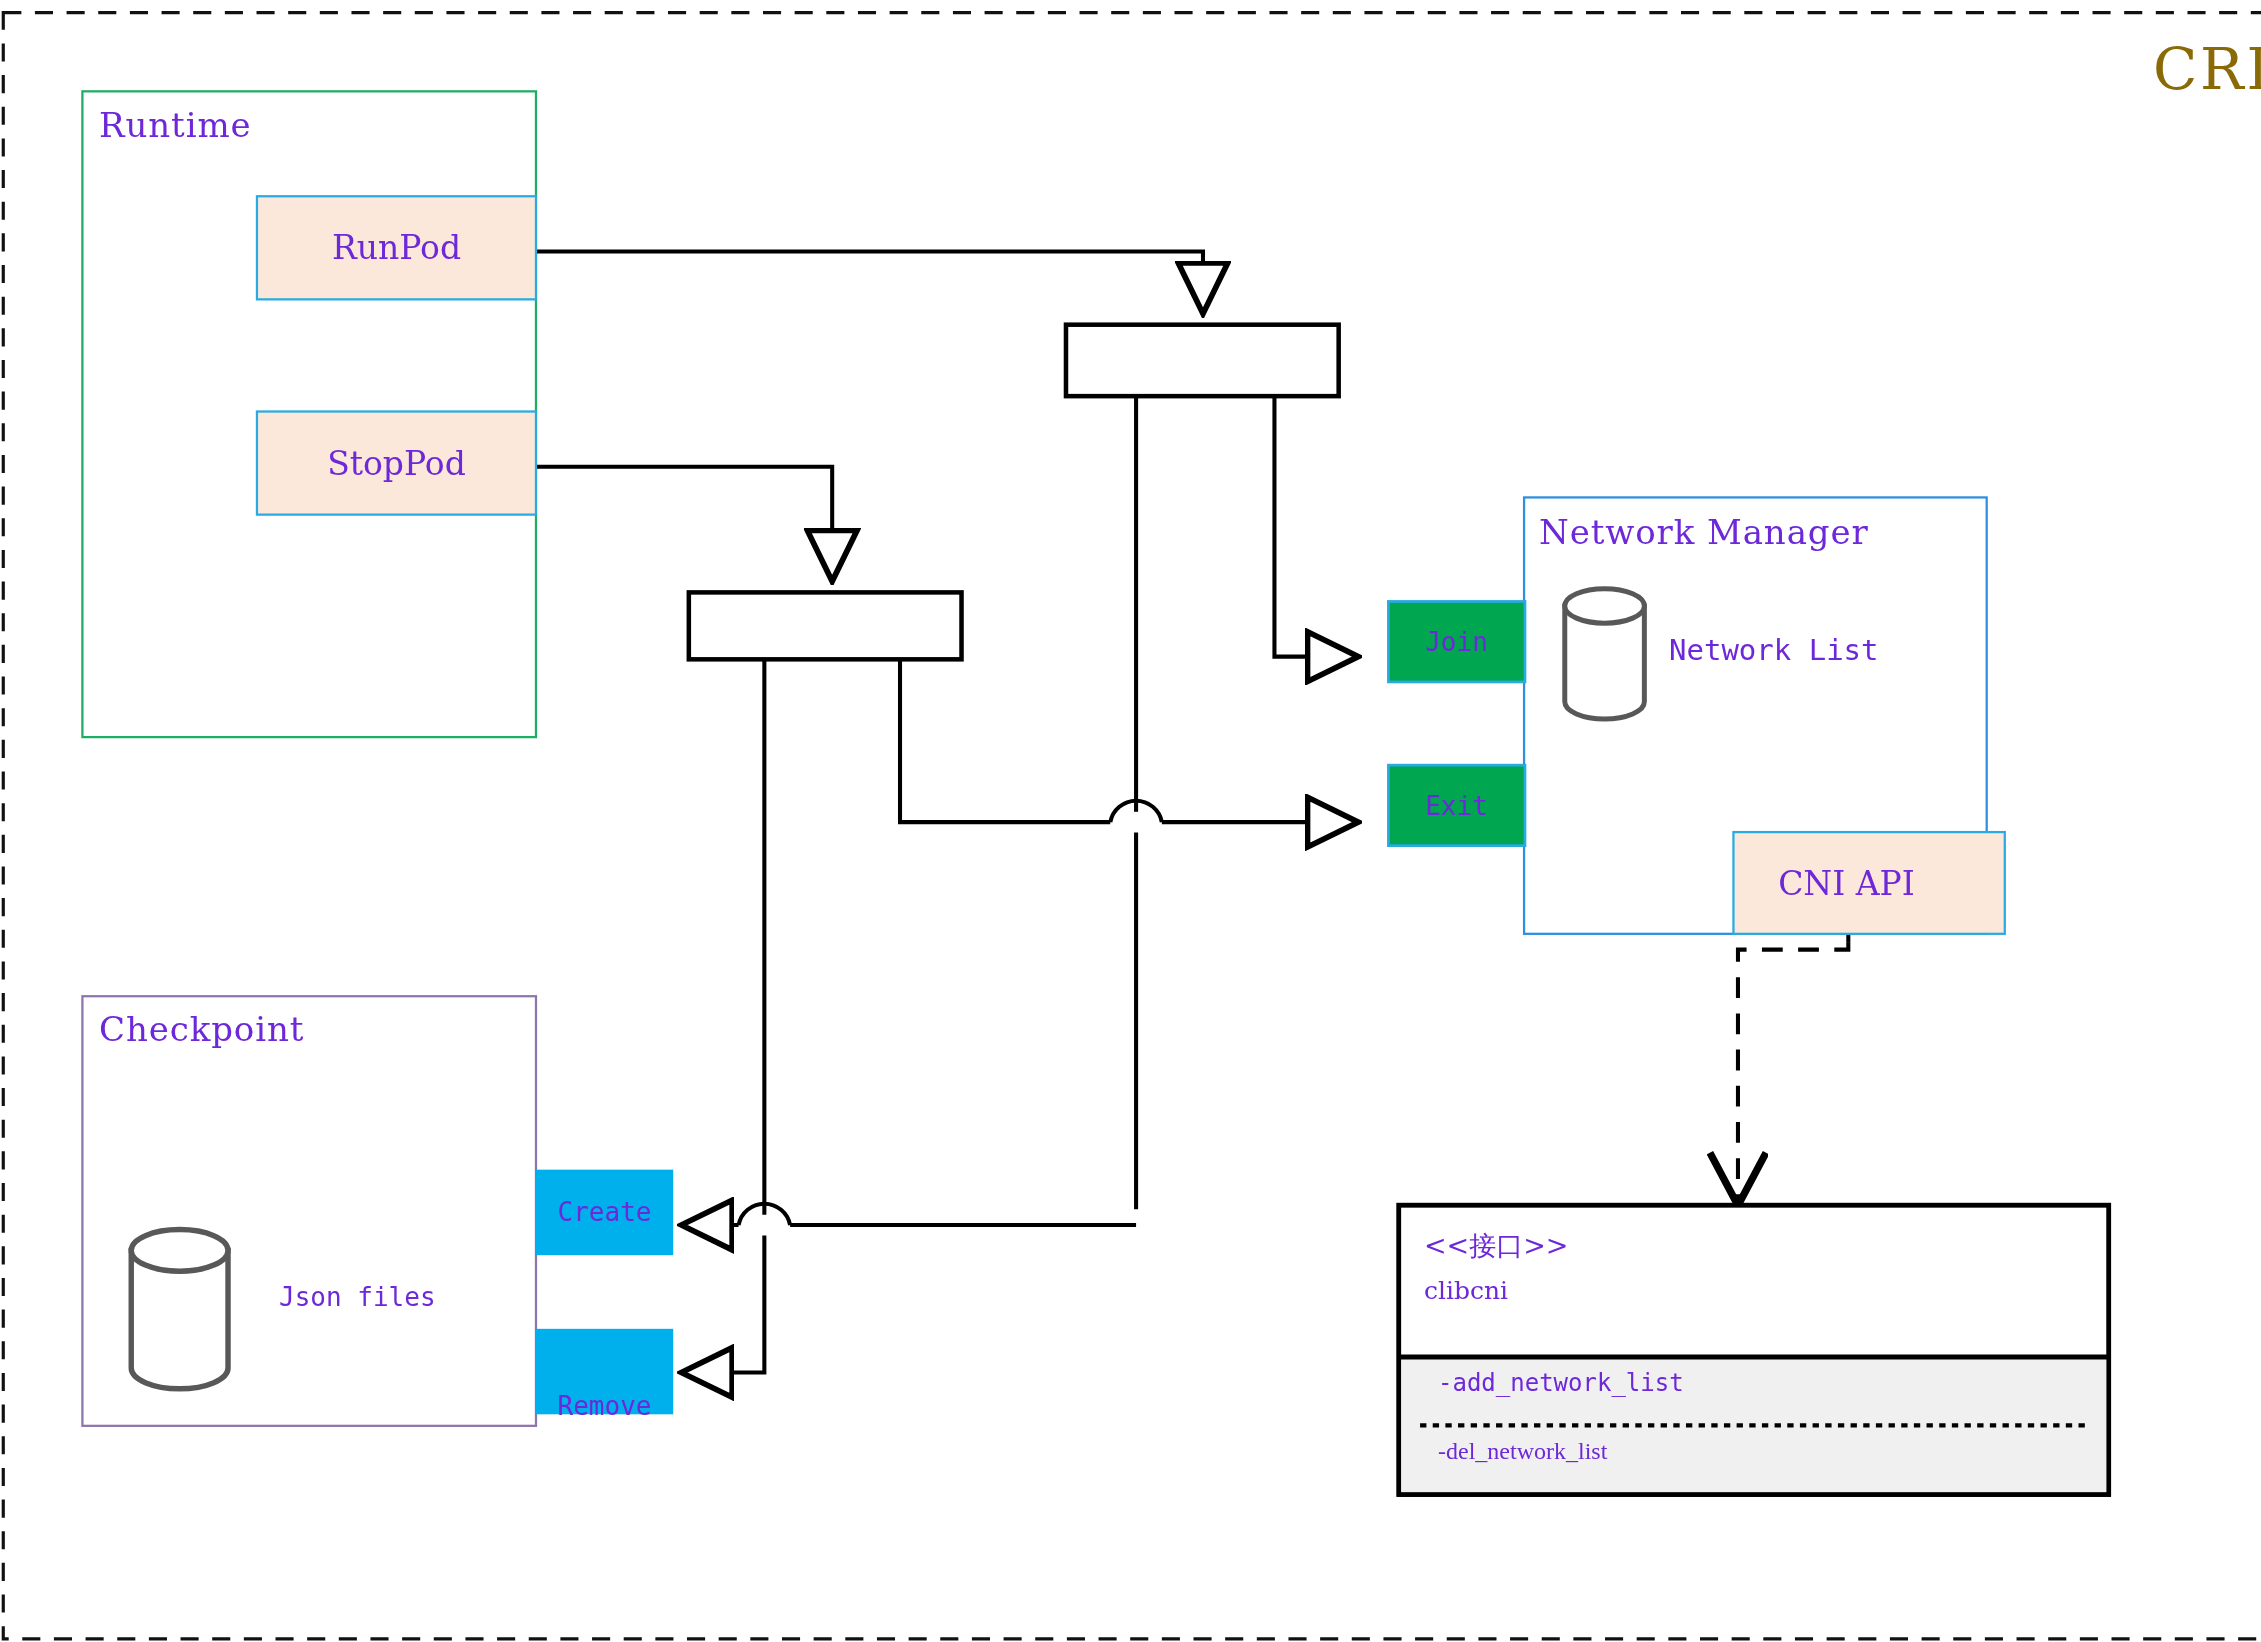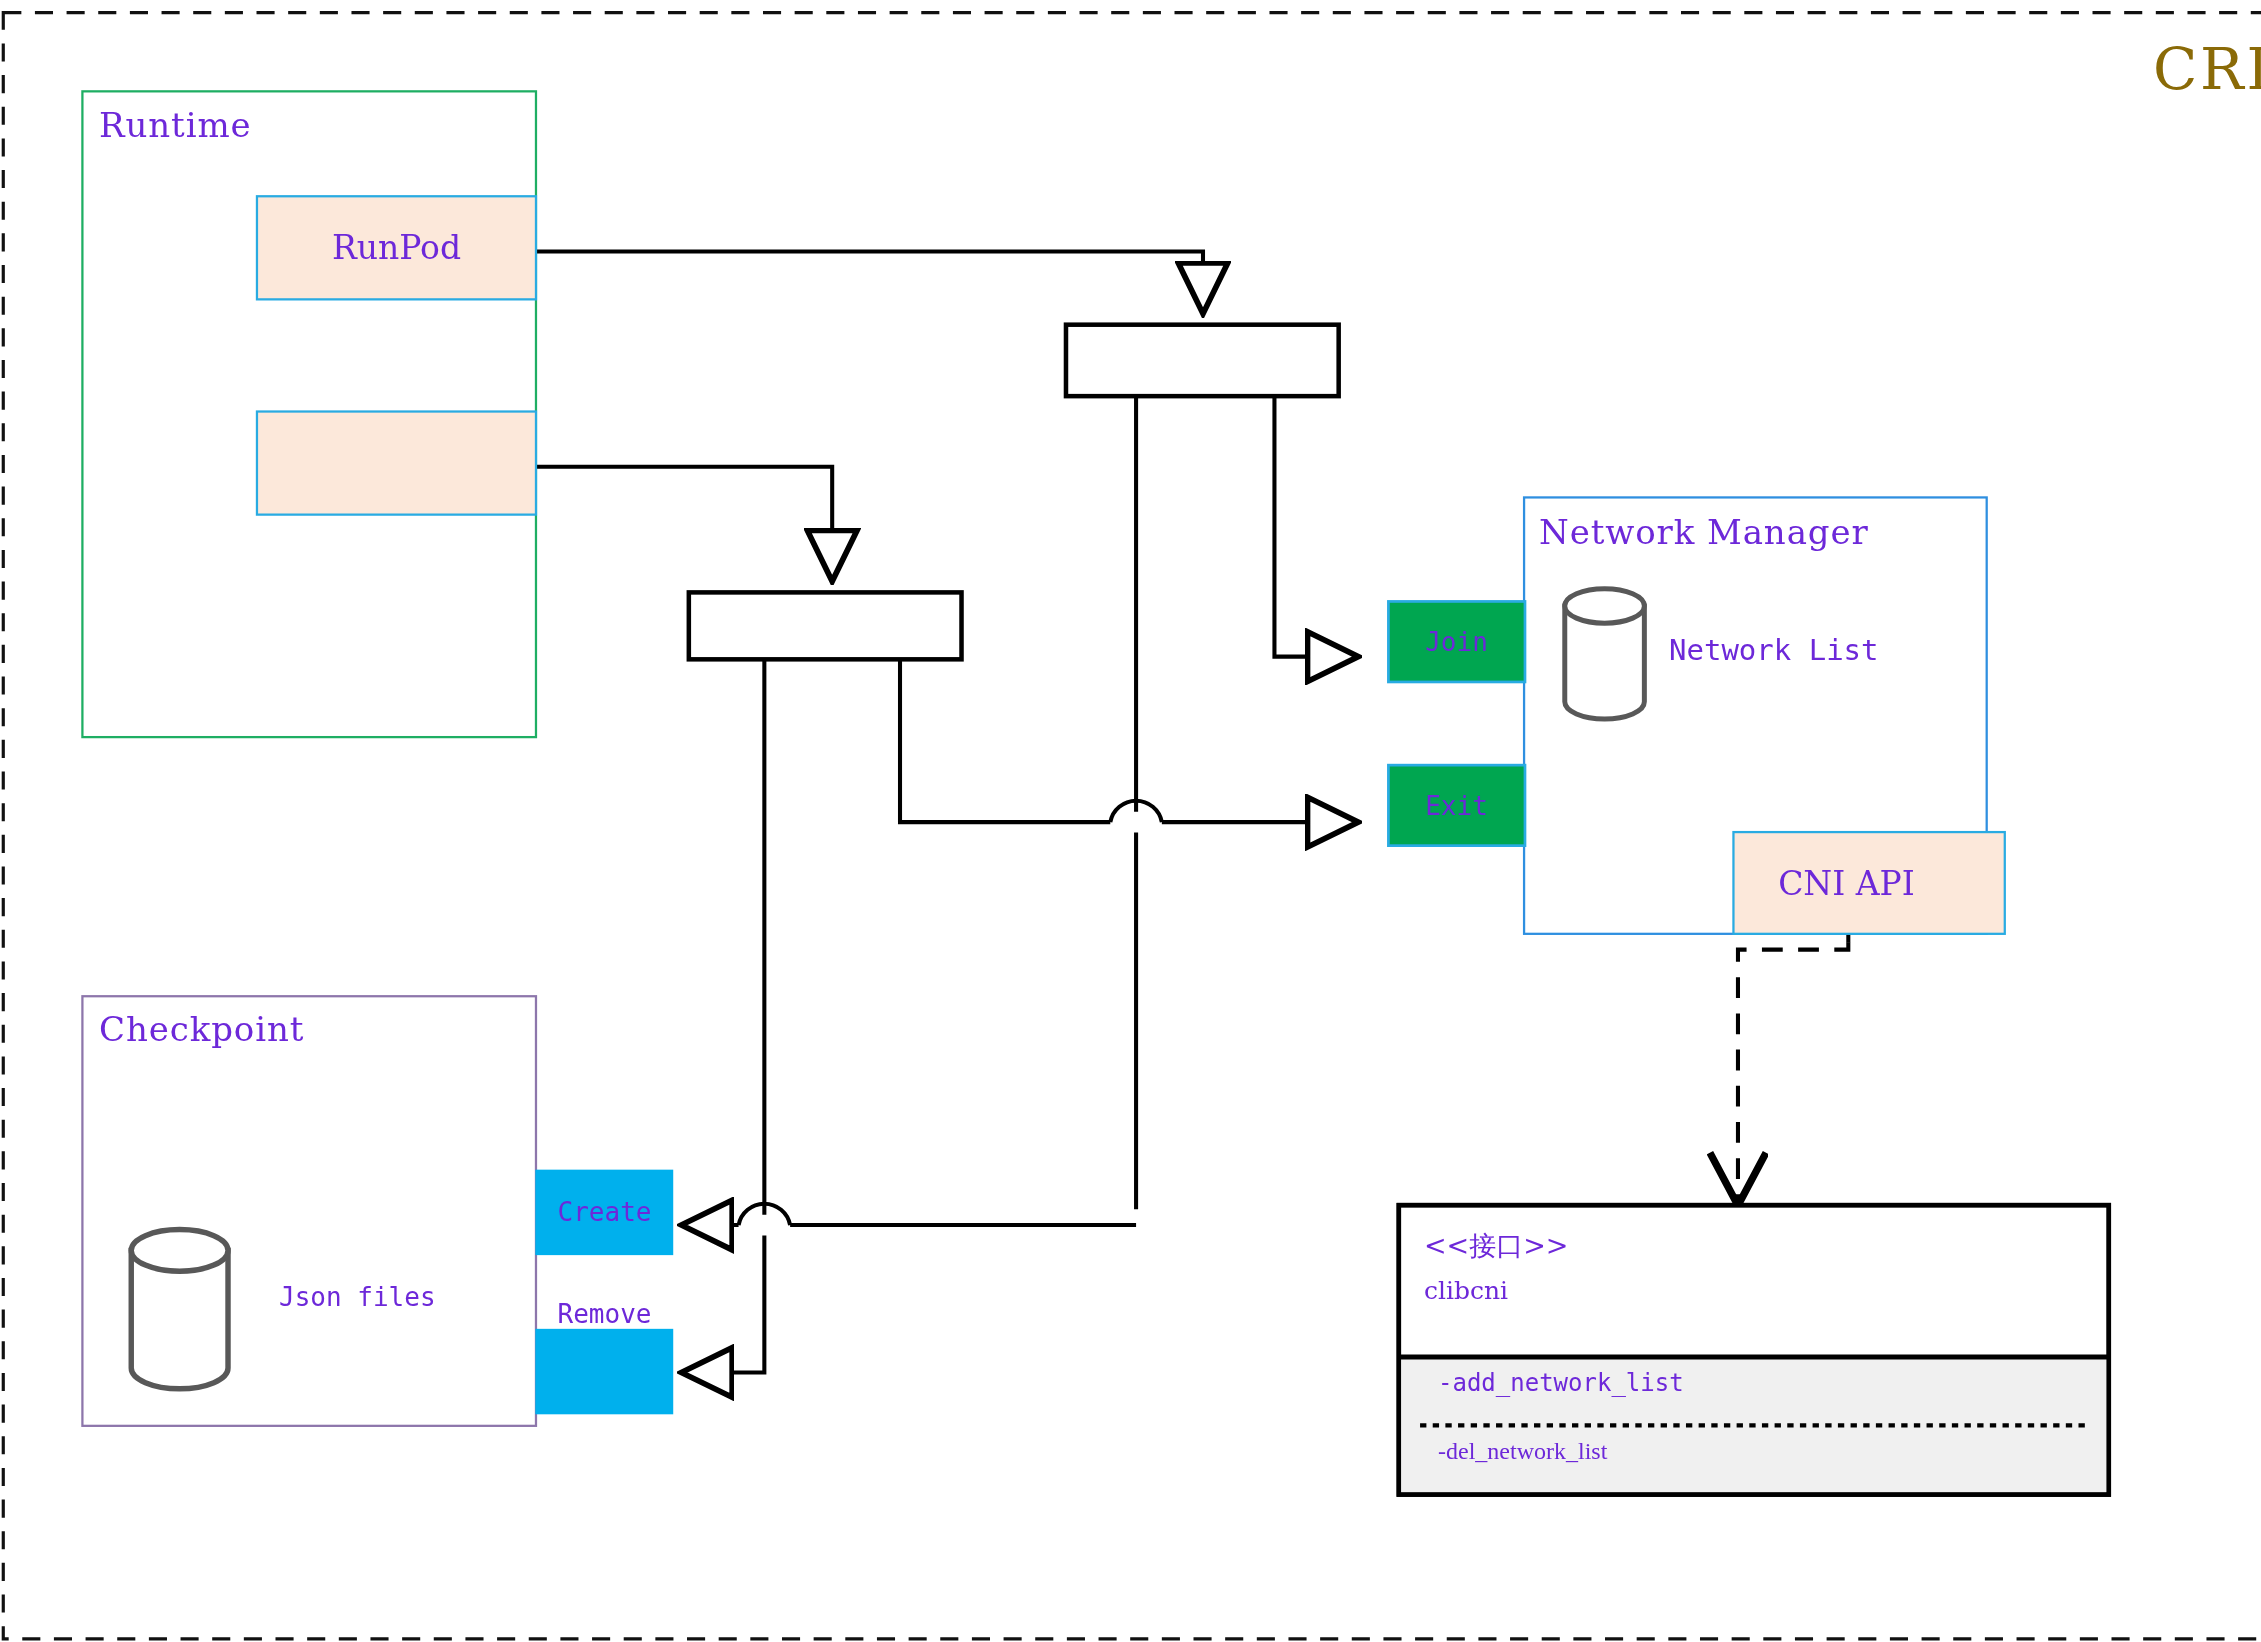--- a/index.html
+++ b/index.html
@@ -97,28 +97,29 @@
   <div class="lbl cri" style="left:2153px;top:35px;">CRI</div>
 
   <div class="lbl boxtitle" style="left:99px;top:105px;">Runtime</div>
 
   <div class="lbl boxtitle" style="left:99px;top:1009px;">Checkpoint</div>
 
   <div class="lbl boxtitle" style="left:1539px;top:512px;">Network Manager</div>
 
   <div class="lbl nodelbl ctr" style="left:257px;top:196px;width:279px;height:103px;">RunPod</div>
 
+  <div class="lbl nodelbl ctr" style="left:257px;top:412px;width:279px;height:103px;">StopPod</div>
 
   <div class="lbl smalllbl ctr" style="left:1388px;top:601px;width:137px;height:81px;">Join</div>
 
   <div class="lbl smalllbl ctr" style="left:1388px;top:765px;width:137px;height:81px;">Exit</div>
 
   <div class="lbl smalllbl ctr" style="left:536px;top:1170px;width:137px;height:84px;">Create</div>
 
-  <div class="lbl smalllbl ctr" style="left:536px;top:1260px;width:137px;height:108px;">Remove</div>
+  <div class="lbl smalllbl ctr" style="left:536px;top:1352px;width:137px;height:108px;">Remove</div>
 
   <div class="lbl nodelbl ctr" style="left:1733px;top:832px;width:227px;height:102px;">CNI API</div>
 
   <div class="lbl smalllbl" style="left:279px;top:1282px;">Json files</div>
 
   <div class="lbl smalllbl" style="left:1669px;top:633px;font-size:29px;">Network List</div>
 
   <div class="lbl iface-stereo" style="left:1424px;top:1228px;">&lt;&lt;接口&gt;&gt;</div>
 
   <div class="lbl iface-name" style="left:1424px;top:1276px;">clibcni</div>

